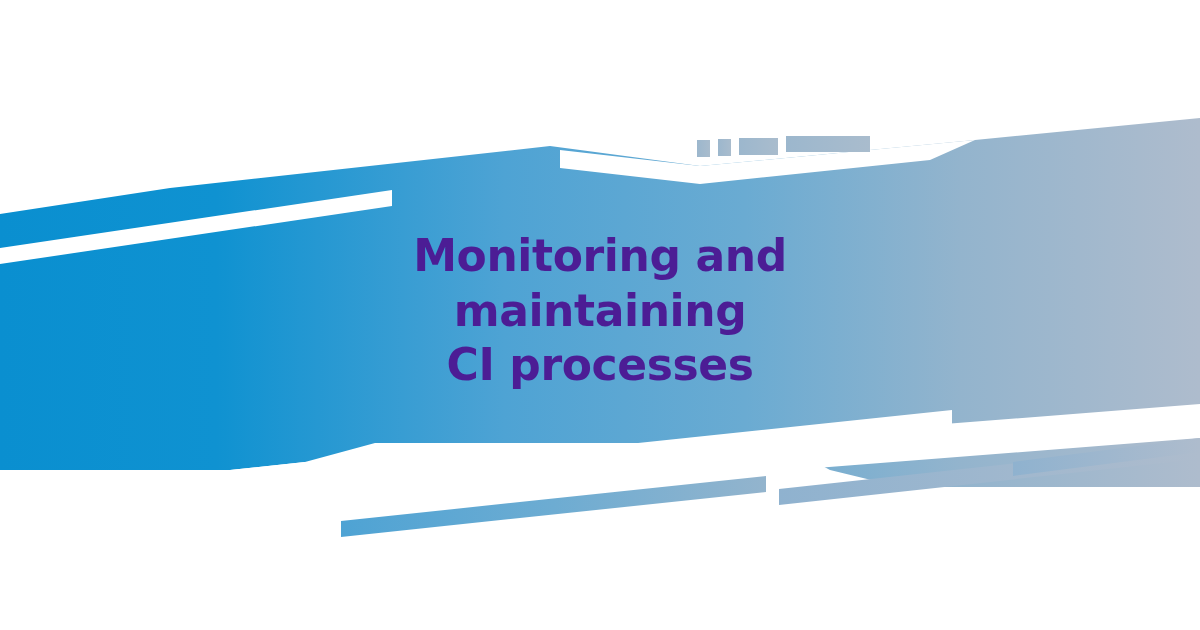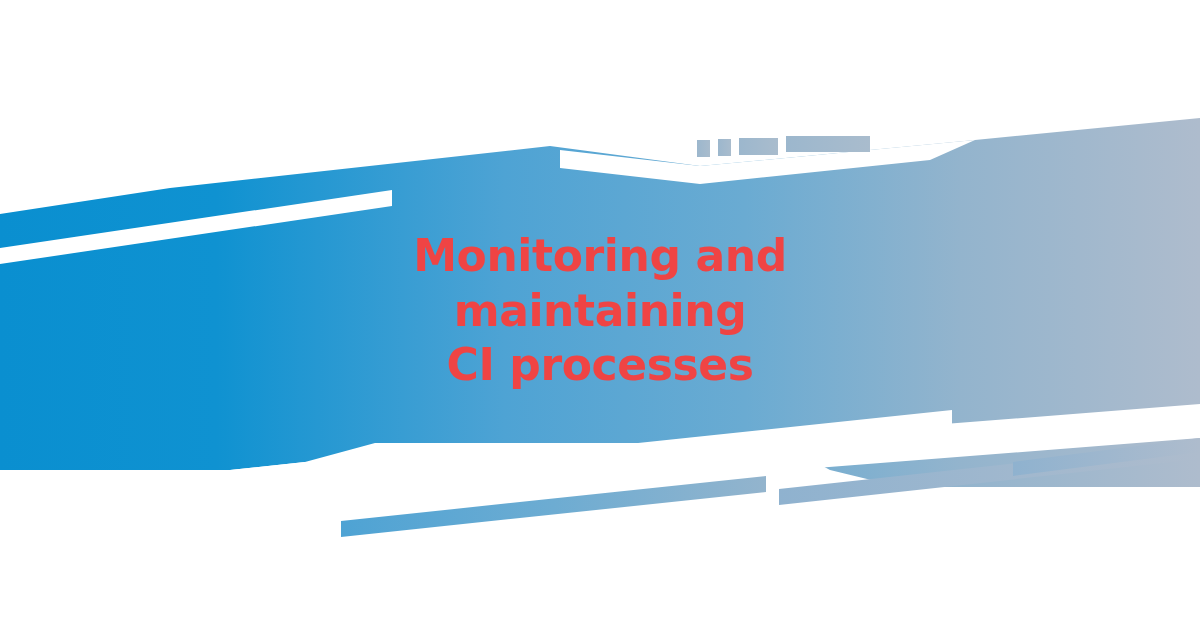--- a/index.html
+++ b/index.html
@@ -38,21 +38,21 @@
   }
   #banner-title {
     width: 660px;
     margin: 0;
     text-align: center;
     font-family: "DejaVu Sans", "Liberation Sans", sans-serif;
     font-size: 44px;
     font-weight: 700;
     line-height: 1.24;
     letter-spacing: -0.4px;
-    color: #ef4444;
+    color: #4c1d95;
     white-space: pre-line;
     transform: translateY(-4px);
   }
 </style>
 </head>
 <body>
 
 <div id="banner">
 
   <svg id="banner-art" viewBox="0 0 1200 630" preserveAspectRatio="none" xmlns="http://www.w3.org/2000/svg">

